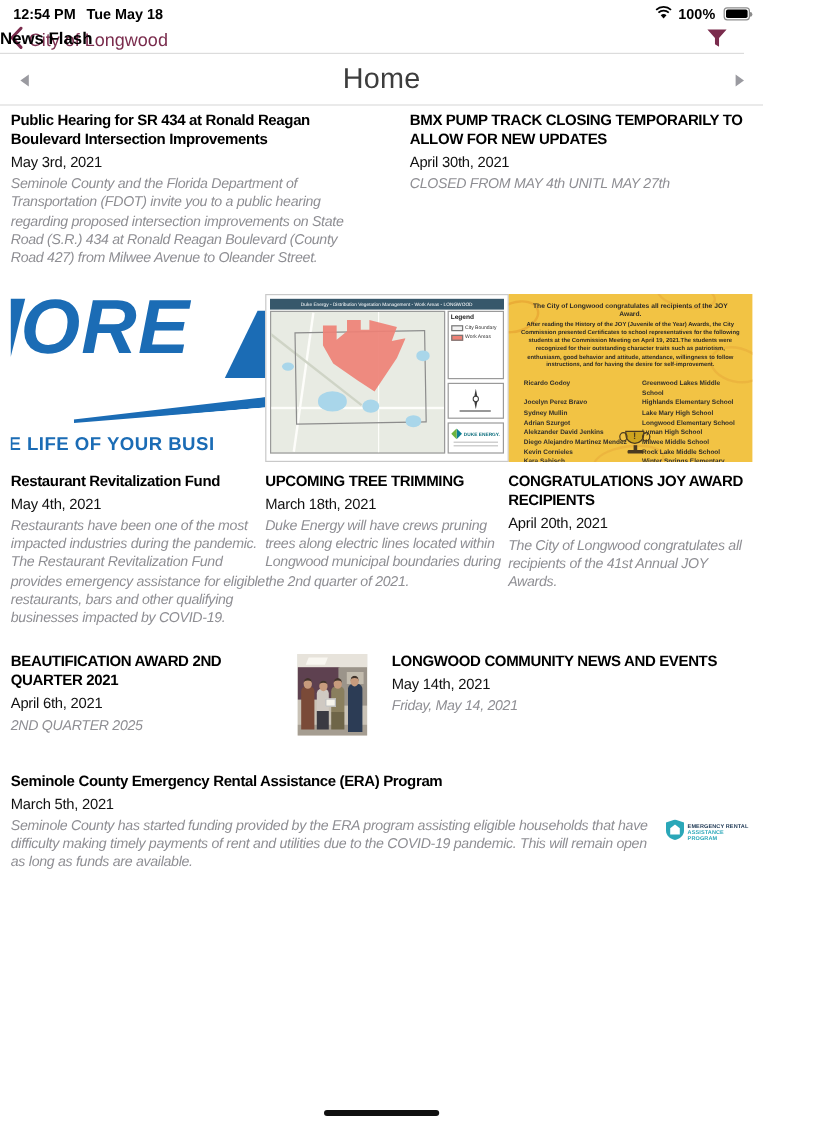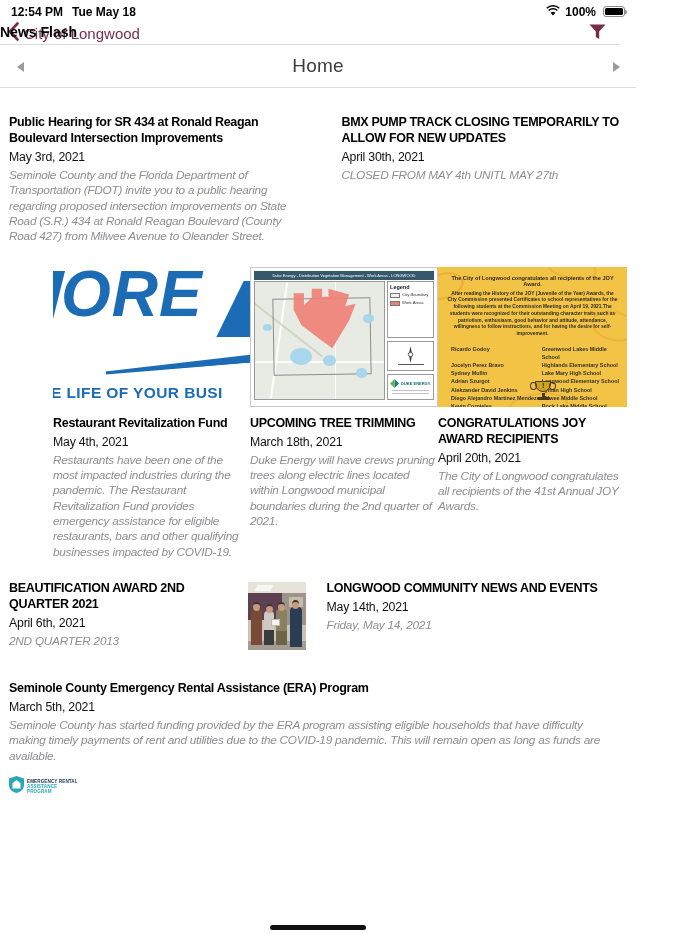--- a/index.html
+++ b/index.html
@@ -15,37 +15,37 @@
   .battery-shell::after { content:""; position:absolute; right:-3px; top:3px; width:2px; height:4px; background:rgba(0,0,0,.45); border-radius:0 2px 2px 0; }
 
   
   .nav-bar { position:absolute; top:21px; left:0; right:16px; height:24px; border-bottom:1px solid #dcdcdc; }
   .back-button { position:absolute; left:8px; top:0; height:24px; display:flex; align-items:center; gap:5px; color:#7a2c4d; font-size:15px; cursor:pointer; }
   .nav-title { position:absolute; left:0; right:0; top:0; height:24px; text-align:left; line-height:22px; font-size:14px; font-weight:700; }
   .filter-button { position:absolute; right:14px; top:3px; cursor:pointer; }
 
   
   .home-bar { position:absolute; top:45px; left:0; right:0; height:43px; border-bottom:1px solid #dcdcdc; display:flex; align-items:center; justify-content:center; }
-  .home-title { font-size:19px; color:#3d3d3d; letter-spacing:0.2px; }
+  .home-title { font-size:24px; color:#3d3d3d; letter-spacing:0.2px; }
   .arrow-btn { position:absolute; top:0; height:43px; width:40px; display:flex; align-items:center; justify-content:center; cursor:pointer; }
   .arrow-btn.left { left:0; } .arrow-btn.right { right:0; }
   .tri { width:0; height:0; border-top:5px solid transparent; border-bottom:5px solid transparent; }
   .tri-left  { border-right:7px solid #9a9aa0; }
   .tri-right { border-left:7px solid #9a9aa0; }
 
   
   .content { position:absolute; top:88px; left:0; right:0; padding:0 9px; }
   .row-two { display:grid; grid-template-columns:1fr 1fr; column-gap:17px; }
-  .row1 { margin-top:26px;gap:47px; }
+  .row1 { margin-top:4px;gap:47px; }
   .ni-title { font-size:12.5px; font-weight:700; line-height:1.28; letter-spacing:-0.3px; margin:0 0 4px 0; color:#000; }
   .ni-date  { font-size:12.3px; letter-spacing:-0.2px; margin:0 0 4px 0; color:#111; }
   .ni-body  { font-size:11.8px; letter-spacing:-0.25px; line-height:1.3; color:#8e8e93;font-style:italic; }
 
   
-  .cards { display:flex; justify-content:flex-end; margin-top:22px;margin-left:44px; }
+  .cards { display:flex; justify-content:flex-end; margin-top:22px; }
   .card { cursor:pointer; }
   .card-a { width:224px; } .card-b { width:214px; } .card-c { width:215px; }
   .card-img { height:140px; margin-bottom:8px; position:relative; overflow:hidden; }
 
   
   .img-ore { background:#fff; }
   .ore-word { position:absolute; left:8px; top:-10px; font-size:64px; font-weight:800; font-style:italic; color:#1b6cb5; letter-spacing:1px; }
   .ore-stub { position:absolute; left:-10px; top:4px; width:16px; height:48px; background:#1b6cb5; transform:skewX(-14deg); }
   .ore-wedge { position:absolute; right:-14px; top:14px; width:34px; height:56px; background:#1b6cb5; transform:skewX(-26deg); }
   .ore-swoosh { position:absolute; left:52px; top:92px; width:174px; height:9px; background:#1b6cb5; transform:rotate(-5deg); clip-path:polygon(0 55%, 100% 0, 100% 100%, 0 88%); }
@@ -120,21 +120,21 @@
   .person { position:absolute; border-radius:4px 4px 0 0; }
   .person::before { content:""; position:absolute; top:-7px; left:2px; width:7px; height:7px; border-radius:50%; background:#c79b7d; border-top:2px solid #41332a; }
   .p1 { left:3px; top:27px; width:11px; height:36px; background:#7a4a38; }
   .p2 { left:16px; top:29px; width:10px; height:34px; background:linear-gradient(#cfc9c2 55%, #3a3a42 55%); }
   .p3 { left:28px; top:27px; width:11px; height:36px; background:linear-gradient(#8a7f5e 60%, #6e6548 60%); }
   .p4 { left:42px; top:25px; width:12px; height:40px; background:#2c3c55; }
   .ph-cert { position:absolute; left:23px; top:37px; width:9px; height:7px; background:#f6f3ea; border:0.5px solid #bbb; }
 
   
   .row4 { margin-top:28px; }
-  .era-flex { display:flex; align-items:flex-start; gap:10px;flex-direction:column; }
+  .era-flex { display:flex; align-items:flex-start; gap:10px; }
   .era-body { flex:1; max-width:600px; }
   .era-logo { width:72px; display:flex; align-items:center; gap:3px; margin-top:2px; }
   .era-text-lines { display:flex; flex-direction:column; }
   .era-l1 { font-size:4.6px; font-weight:700; color:#16314e; letter-spacing:0.1px; }
   .era-l2 { font-size:4.6px; font-weight:700; color:#2aa7b8; letter-spacing:0.1px; }
 
   
   .home-indicator { position:absolute; bottom:4px; left:50%; transform:translateX(-50%); width:96px; height:5px; border-radius:3px; background:#101010; cursor:pointer; }
 </style>
 </head>
@@ -335,21 +335,21 @@
         <h3 class="ni-title">CONGRATULATIONS JOY AWARD RECIPIENTS</h3>
         <div class="ni-date">April 20th, 2021</div>
         <p class="ni-body">The City of Longwood congratulates all recipients of the 41st Annual JOY Awards.</p>
       </article>
     </div>
 
     <div class="row-two row3">
       <article class="news-item item-with-photo">
         <h3 class="ni-title">BEAUTIFICATION AWARD 2ND QUARTER 2021</h3>
         <div class="ni-date">April 6th, 2021</div>
-        <p class="ni-body">2ND QUARTER 2013</p>
+        <p class="ni-body">2ND QUARTER 2025</p>
         <div class="beaut-photo">
           <div class="ph-ceiling"></div>
             <div class="ph-light"></div>
           <div class="ph-wall"></div>
             <div class="ph-wall2"></div>
             <div class="ph-win"></div>
           <div class="ph-floor"></div>
           <div class="person p1"></div>
           <div class="person p2"></div>
           <div class="person p3"></div>

